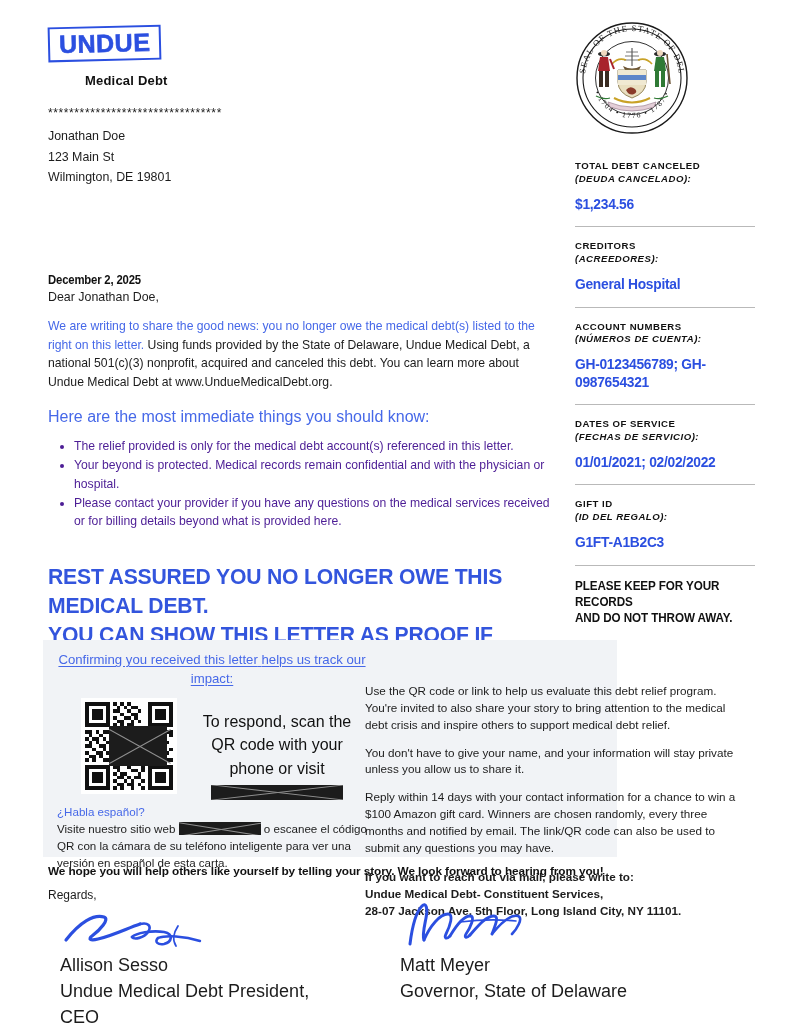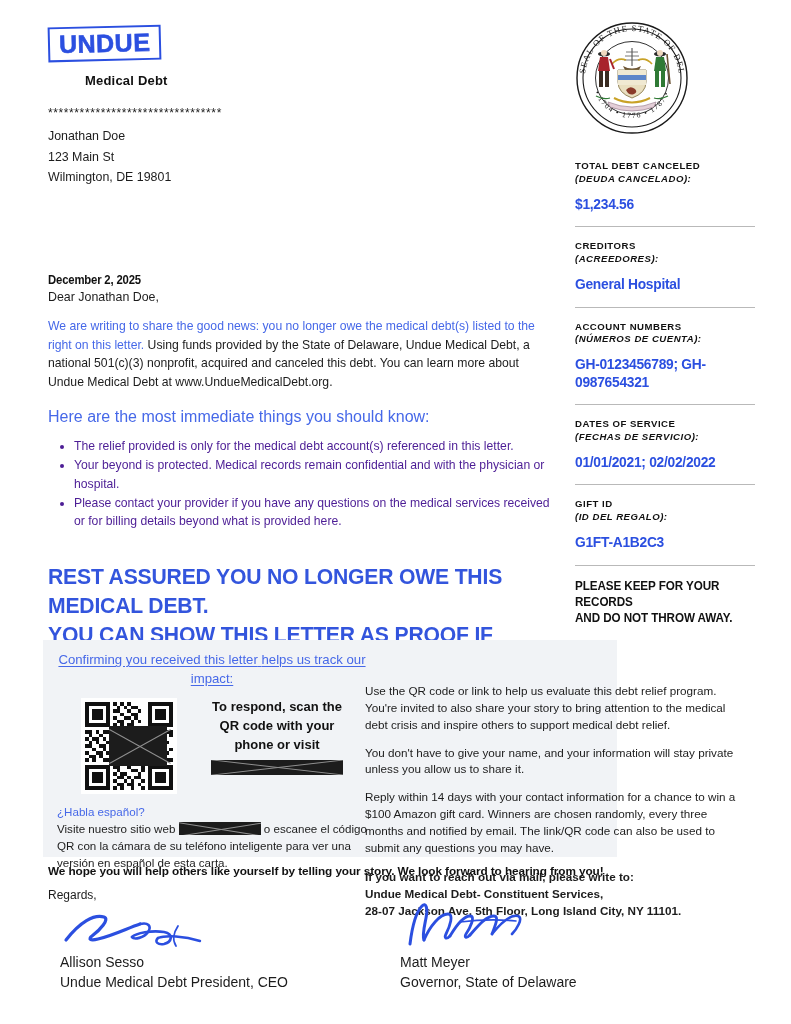--- a/index.html
+++ b/index.html
@@ -230,25 +230,25 @@
     top: 50%;
     width: 70px;
     height: 1px;
     background: #8f8f8f;
   }
   .qr-redact::before { transform: rotate(29deg); }
   .qr-redact::after  { transform: rotate(-29deg); }
   .qr-text {
     position: absolute;
     left: 140px;
-    top: 0;
+    top: 12px;
     width: 160px;
     text-align: center;
-    font-weight: bold;
-    font-size: 13px;
+    font-weight: normal;
+    font-size: 16px;
     line-height: 1.45;
     color: #111;
   }
   .bar-redact {
     position: relative;
     margin: 5px auto 0 auto;
     width: 132px;
     height: 15px;
     background: #1c1c1c;
     overflow: hidden;
@@ -320,21 +320,21 @@
   .regards {
     position: absolute;
     left: 48px;
     top: 888px;
     font-size: 12px;
     color: #1c1c1c;
   }
   .sig-block-1 { position: absolute; left: 60px; top: 908px; width: 260px; }
   .sig-block-2 { position: absolute; left: 400px; top: 900px; width: 260px; }
   .sig-name {
-    font-size: 14px;
+    font-size: 18px;
     line-height: 1.45;
     color: #1c1c1c;
   }
   .sig-svg { display: block; }
 </style>
 </head>
 <body>
 
 <div class="page">
 

